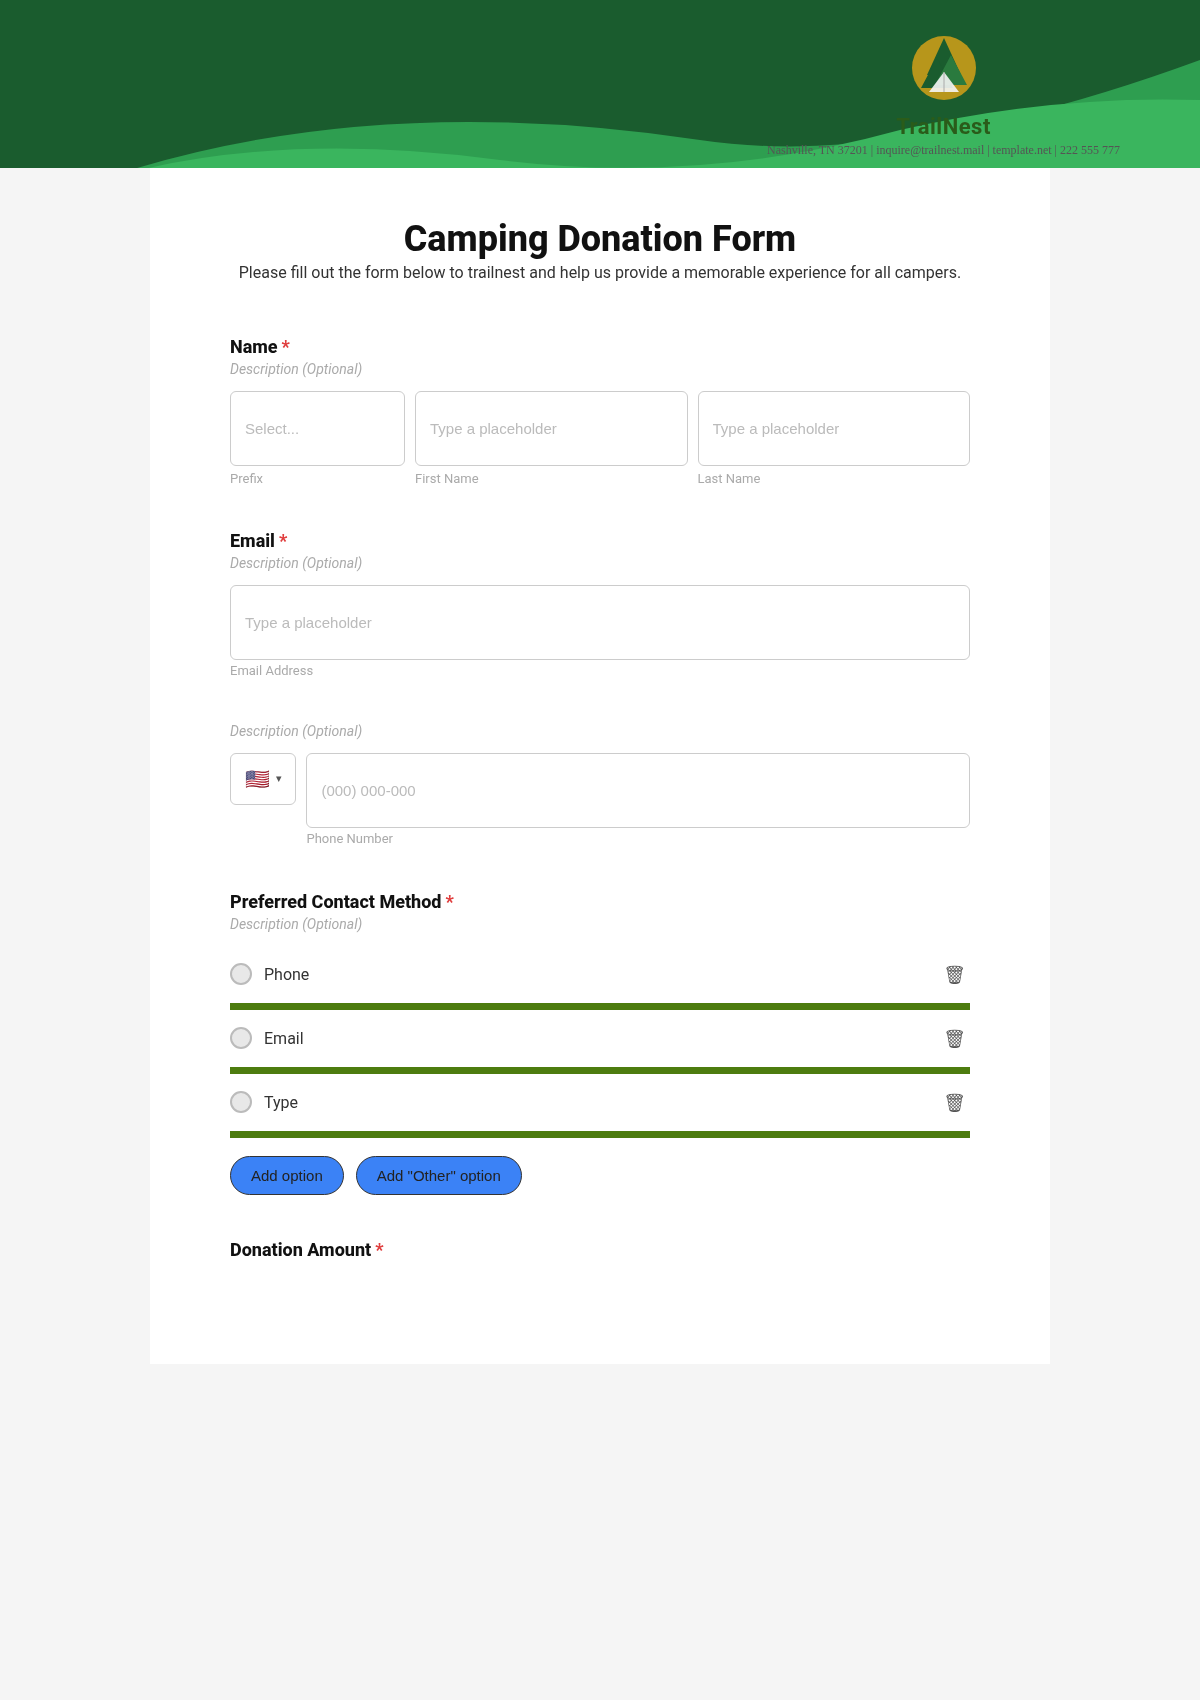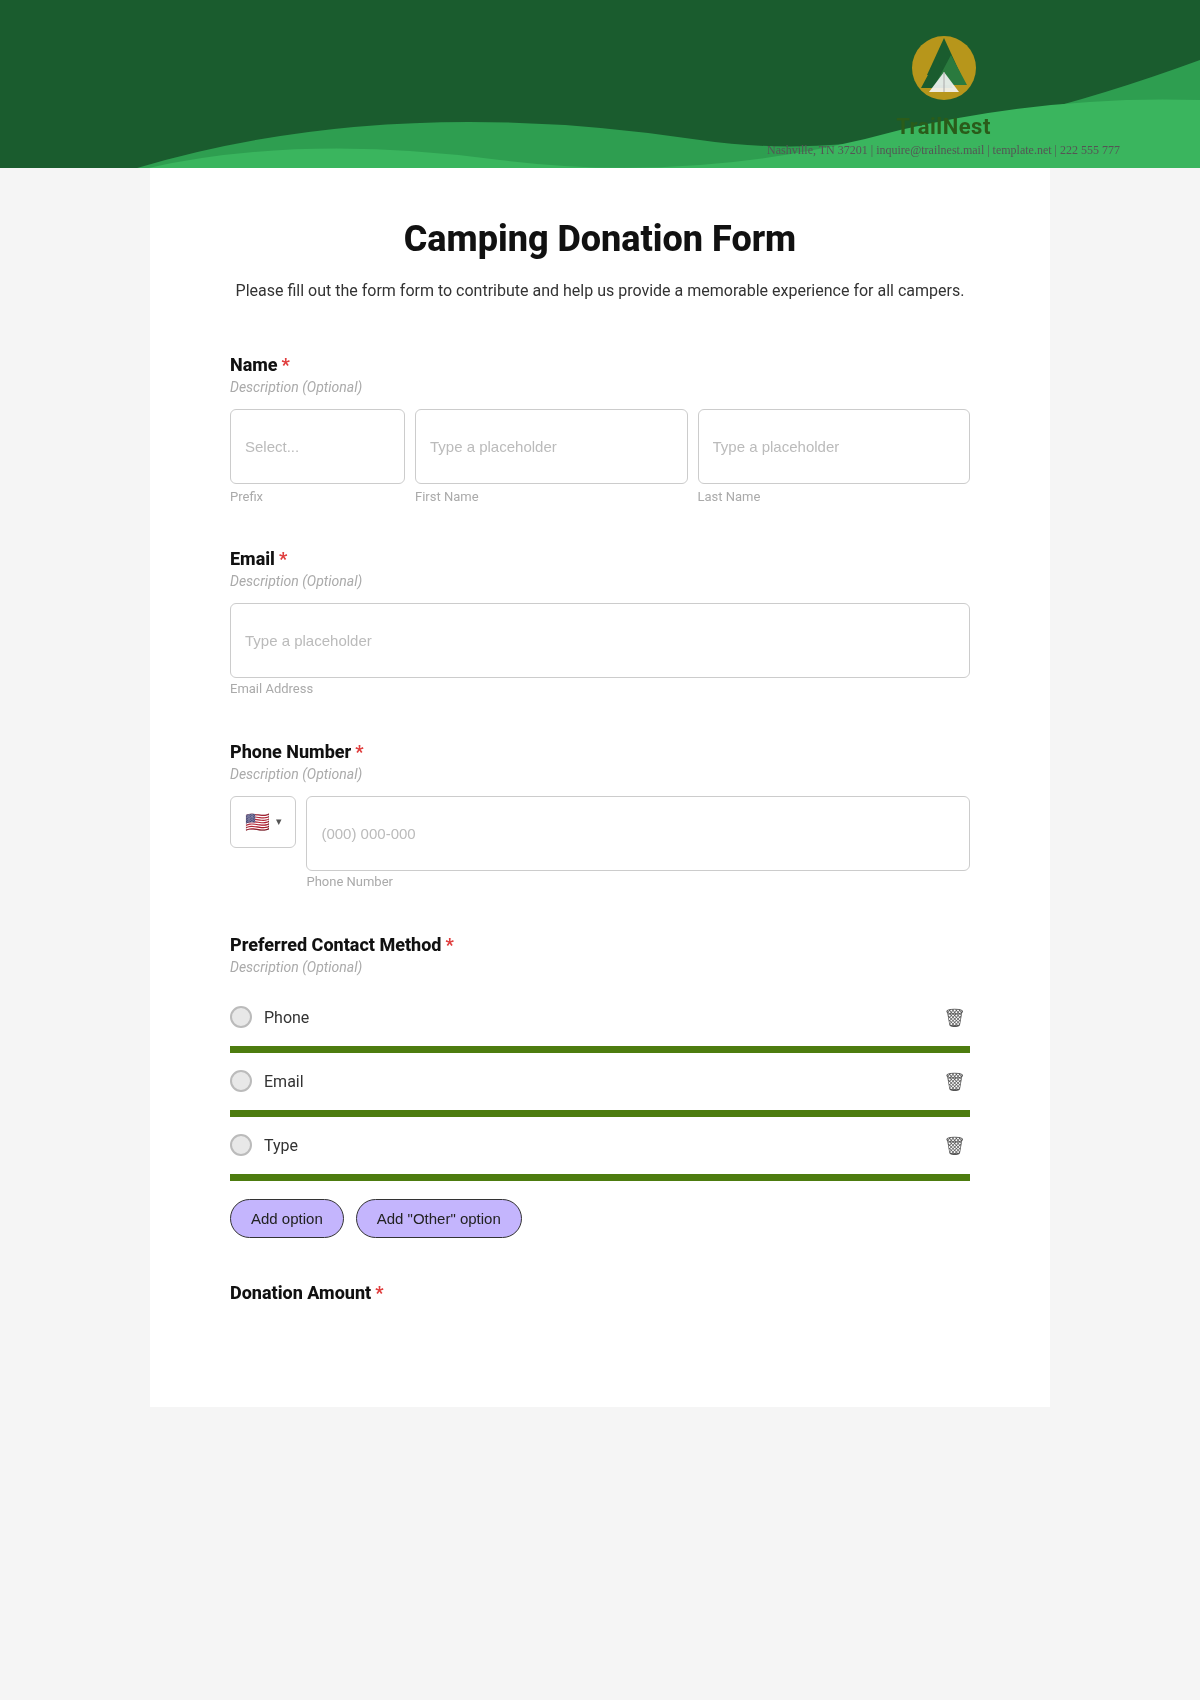--- a/index.html
+++ b/index.html
@@ -54,21 +54,20 @@
       max-width: 900px;
       margin: 0 auto;
       padding: 50px 80px 60px;
     }
 
     .form-title {
       font-size: 36px;
       font-weight: 800;
       text-align: center;
       color: #111;
-      margin-bottom: 18px;
     }
     .form-subtitle {
       font-size: 16px;
       color: #333;
       text-align: center;
       line-height: 1.6;
       margin-bottom: 50px;
     }
 
     
@@ -205,21 +204,21 @@
     
     .add-option-row {
       display: flex;
       gap: 12px;
       margin-top: 18px;
     }
     .add-option-btn {
       padding: 10px 20px;
       border: 1.5px solid #333;
       border-radius: 50px;
-      background: #c4b5fd;
+      background: #3b82f6;
       font-size: 15px;
       color: #222;
       cursor: pointer;
     }
 
     
     .donation-section-label {
       font-size: 18px;
       font-weight: 800;
       color: #111;
@@ -258,21 +257,21 @@
       <line x1="45" y1="42" x2="45" y2="62" stroke="#aaa" stroke-width="1"></line>
     </svg>
     <div class="logo-name">TrailNest</div>
     <div class="logo-contact">Nashville, TN 37201 | inquire@trailnest.mail | template.net | 222 555 777</div>
   </div>
 </div>
 
 <div class="main-content">
 
   <h1 class="form-title">Camping Donation Form</h1>
-  <p class="form-subtitle">Please fill out the form form to contribute and help us provide a memorable experience for all campers.</p>
+  <p class="form-subtitle">Please fill out the form below to trailnest and help us provide a memorable experience for all campers.</p>
 
   <div class="form-section">
     <div class="section-label">
       <span>Name</span><span class="required-star">*</span>
     </div>
     <div class="section-description">Description (Optional)</div>
     <div class="name-row">
       <div class="field-wrapper">
         <input type="text" style="color: rgb(187, 187, 187);" placeholder="Select...">
         <span class="field-sub-label">Prefix</span>
@@ -291,23 +290,20 @@
   <div class="form-section">
     <div class="section-label">
       <span>Email</span><span class="required-star">*</span>
     </div>
     <div class="section-description">Description (Optional)</div>
     <input type="email" style="width: 100%;" placeholder="Type a placeholder">
     <span class="field-sub-label">Email Address</span>
   </div>
 
   <div class="form-section">
-    <div class="section-label">
-      <span>Phone Number</span><span class="required-star">*</span>
-    </div>
     <div class="section-description">Description (Optional)</div>
     <div class="phone-row">
       <button class="phone-flag-btn">
         <span class="flag-emoji">🇺🇸</span>
         <span class="chevron-down">▾</span>
       </button>
       <div class="phone-input-wrapper">
         <input type="tel" style="width: 100%;" placeholder="(000) 000-000">
         <span class="field-sub-label">Phone Number</span>
       </div>

